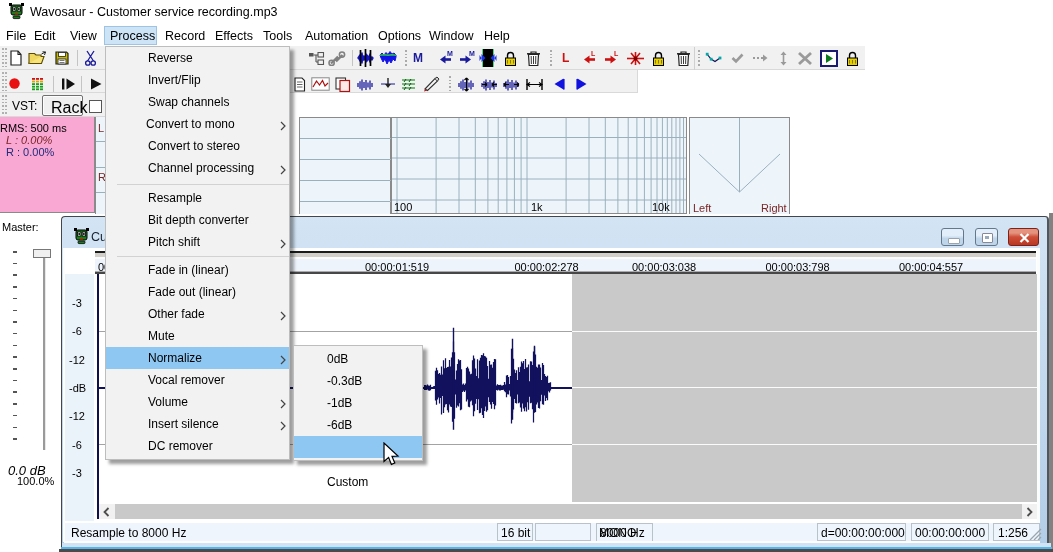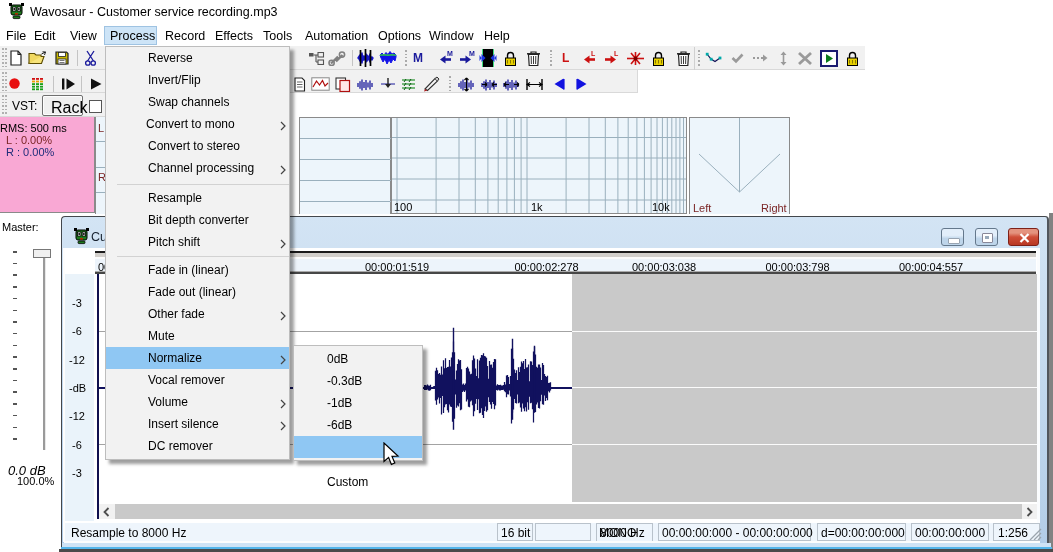--- a/index.html
+++ b/index.html
@@ -304,21 +304,21 @@
     <div class="abs" style="left:5px;top:95px;width:2px;height:20px;background:repeating-linear-gradient(#b0b0b0 0 1.5px,transparent 1.5px 3.5px);"></div>
   </div>
 
 <div class="t" style="left:12px;top:99px;font-size:12px;">VST:</div>
 <div class="abs" style="left:42px;top:95px;width:41px;height:21px;background:#f0f0f0;border:1px solid #707070;border-radius:2px;box-sizing:border-box;box-shadow:inset 0 0 0 1px #fdfdfd;"></div>
 <div class="t" style="left:51px;top:99px;font-size:16px;">Rack</div>
 <div class="abs" style="left:89px;top:100px;width:13px;height:13px;background:#fff;border:1px solid #555;box-sizing:border-box;"></div>
 
 <div class="abs" style="left:0;top:117px;width:95px;height:96px;background:#f9a8d4;border-right:1px solid #8a8a8a;border-bottom:1px solid #8a8a8a;box-sizing:border-box;font-size:11px;">
  <div class="t" style="left:0px;top:5px;color:#000;">RMS: 500 ms</div>
- <div class="t" style="left:6px;top:17px;color:#7b2525;">L : 0.00%</div>
+ <div class="t" style="left:6px;top:17px;color:#7b2525;font-style:italic;">L : 0.00%</div>
  <div class="t" style="left:6px;top:29px;color:#1f2d7a;">R : 0.00%</div>
 </div>
 
 <div id="spectrum">
 
  <div class="abs" style="left:95px;top:117px;width:11px;height:97px;background:#edf5fb;border-left:1px solid #8a8a8a;box-sizing:border-box;font-size:11px;">
    <div class="t" style="left:2px;top:5px;color:#7b2525;">L</div>
    <div class="t" style="left:2px;top:54px;color:#7b2525;">R</div>
    <div class="abs" style="left:0;top:24px;width:11px;height:1px;background:#9ab0bd;"></div>
    <div class="abs" style="left:0;top:50px;width:11px;height:1px;background:#9ab0bd;"></div>
@@ -510,23 +510,20 @@
      <div class="t" style="left:6px;top:3px;">Resample to 8000 Hz</div>
      <div class="abs" style="left:432px;top:0.5px;width:36px;height:18px;border:1px solid #b9c2cb;box-sizing:border-box;">
         <div class="t" style="left:3px;top:2px;">16 bit</div>
       </div>
      <div class="abs" style="left:470px;top:0.5px;width:56px;height:18px;border:1px solid #b9c2cb;box-sizing:border-box;">
         <div class="t" style="left:21px;top:2px;margin-left:42px;">MONO</div>
       </div>
      <div class="abs" style="left:531px;top:0.5px;width:57px;height:34px;border:1px solid #b9c2cb;box-sizing:border-box;text-align:right;">
         <div class="t" style="left:3px;top:2px;">8000 Hz</div>
       </div>
-     <div class="abs" style="left:593px;top:0.5px;width:153px;height:18px;border:1px solid #b9c2cb;box-sizing:border-box;">
-        <div class="t" style="left:3px;top:2px;">00:00:00:000 - 00:00:00:000</div>
-      </div>
      <div class="abs" style="left:752px;top:0.5px;width:89px;height:18px;border:1px solid #b9c2cb;box-sizing:border-box;">
         <div class="t" style="left:3px;top:2px;text-align:right;">d=00:00:00:000</div>
       </div>
      <div class="abs" style="left:846px;top:0.5px;width:78px;height:18px;border:1px solid #b9c2cb;box-sizing:border-box;">
         <div class="t" style="left:3px;top:2px;">00:00:00:000</div>
       </div>
      <div class="abs" style="left:928px;top:0.5px;width:47px;height:18px;border:1px solid #b9c2cb;box-sizing:border-box;">
         <div class="t" style="left:4px;top:2px;">1:256</div>
       </div>
      <svg class="abs" style="left:963px;top:5px" width="14" height="12" viewBox="0 0 14 12">

